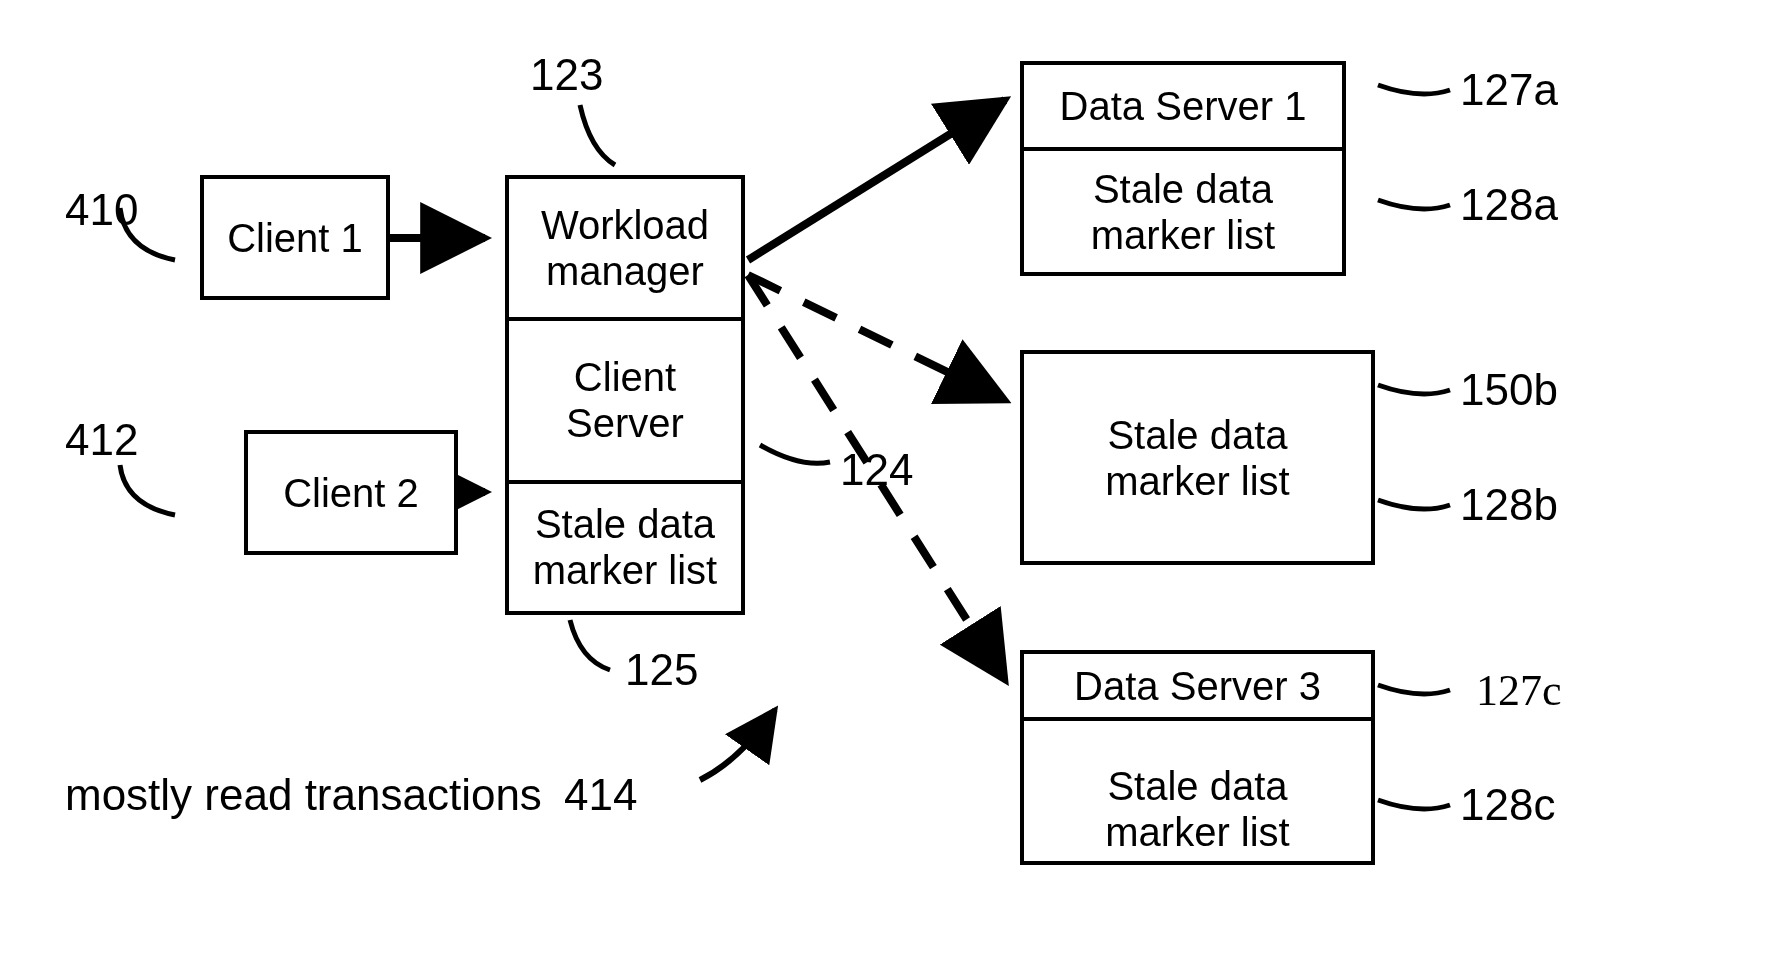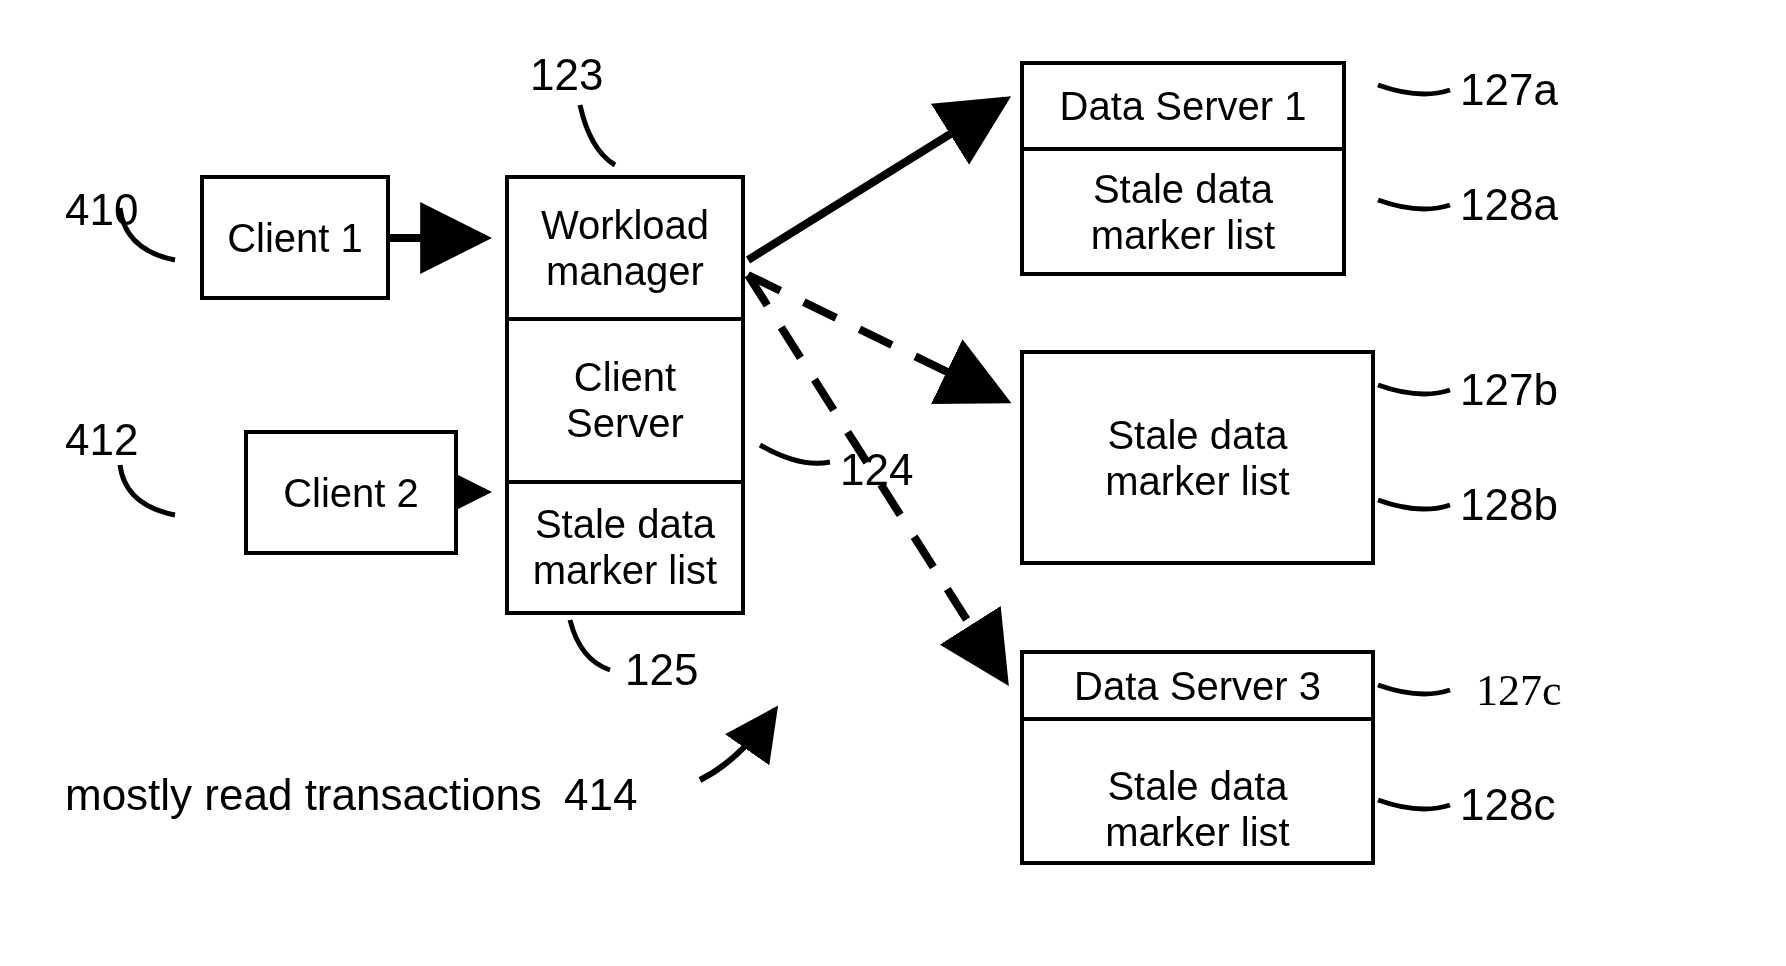--- a/index.html
+++ b/index.html
@@ -133,21 +133,21 @@
     <div class="cell" style="flex:1.4; white-space:pre-line;">Stale data
 marker list</div>
   </div>
   <div class="lbl" style="left:1460px; top:65px;">127a</div>
   <div class="lbl" style="left:1460px; top:180px;">128a</div>
 
   <div class="box stack" style="left:1020px; top:350px; width:355px; height:215px;">
     <div class="cell" style="flex:1.4; white-space:pre-line;">Stale data
 marker list</div>
   </div>
-  <div class="lbl" style="left:1460px; top:365px;">127b</div>
+  <div class="lbl" style="left:1460px; top:365px;">150b</div>
   <div class="lbl" style="left:1460px; top:480px;">128b</div>
 
   <div class="box stack" style="left:1020px; top:650px; width:355px; height:215px;gap:36px;">
     <div class="cell" style="flex:0.9;">Data Server 3</div>
     <div class="cell" style="flex:1.4; white-space:pre-line;">Stale data
 marker list</div>
   </div>
   <div class="lbl" style="left:1476px; top:665px;font-family:Liberation Serif, serif;">127c</div>
   <div class="lbl" style="left:1460px; top:780px;">128c</div>
 

